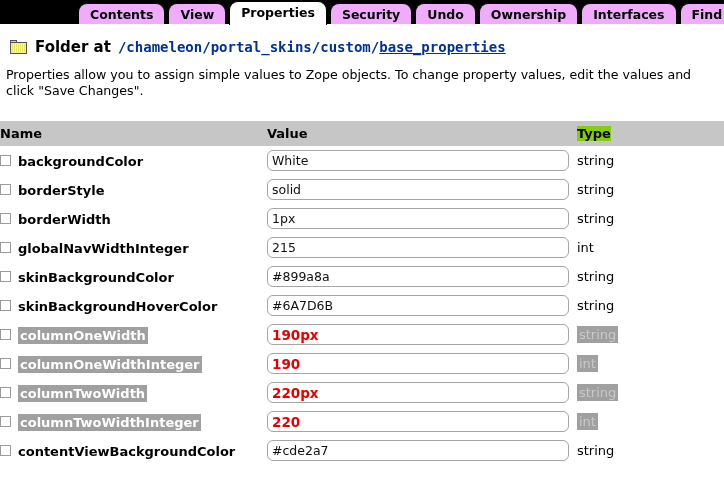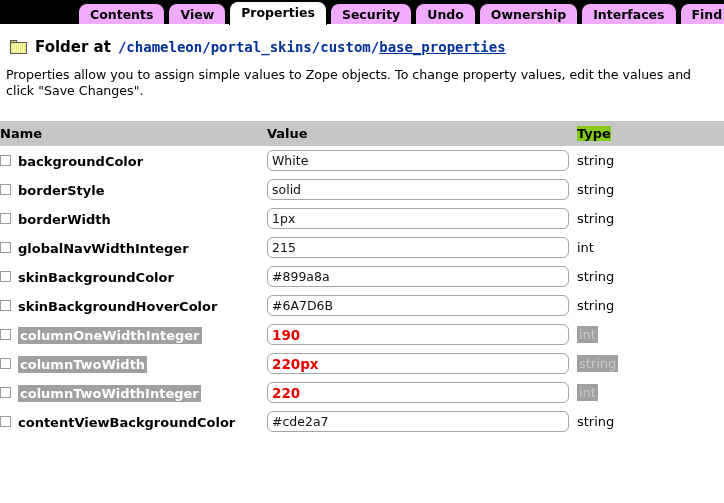--- a/index.html
+++ b/index.html
@@ -262,20 +262,25 @@
         <td class="c-name"><span class="cb"></span><span class="nm">skinBackgroundColor</span></td>
         <td class="c-value"><input type="text" class="val" value="#899a8a" style=""></td>
         <td class="c-type"><span>string</span></td>
       </tr>
       <tr class="">
         <td class="c-name"><span class="cb"></span><span class="nm">skinBackgroundHoverColor</span></td>
         <td class="c-value"><input type="text" class="val" value="#6A7D6B" style=""></td>
         <td class="c-type"><span>string</span></td>
       </tr>
       <tr class="hl">
+        <td class="c-name"><span class="cb"></span><span class="nm">columnOneWidth</span></td>
+        <td class="c-value"><input type="text" class="val" value="190px" style=""></td>
+        <td class="c-type"><span>string</span></td>
+      </tr>
+      <tr class="hl">
         <td class="c-name"><span class="cb"></span><span class="nm">columnOneWidthInteger</span></td>
         <td class="c-value"><input type="text" class="val" value="190" style=""></td>
         <td class="c-type"><span>int</span></td>
       </tr>
       <tr class="hl">
         <td class="c-name"><span class="cb"></span><span class="nm">columnTwoWidth</span></td>
         <td class="c-value"><input type="text" class="val" value="220px" style=""></td>
         <td class="c-type"><span>string</span></td>
       </tr>
       <tr class="hl">

